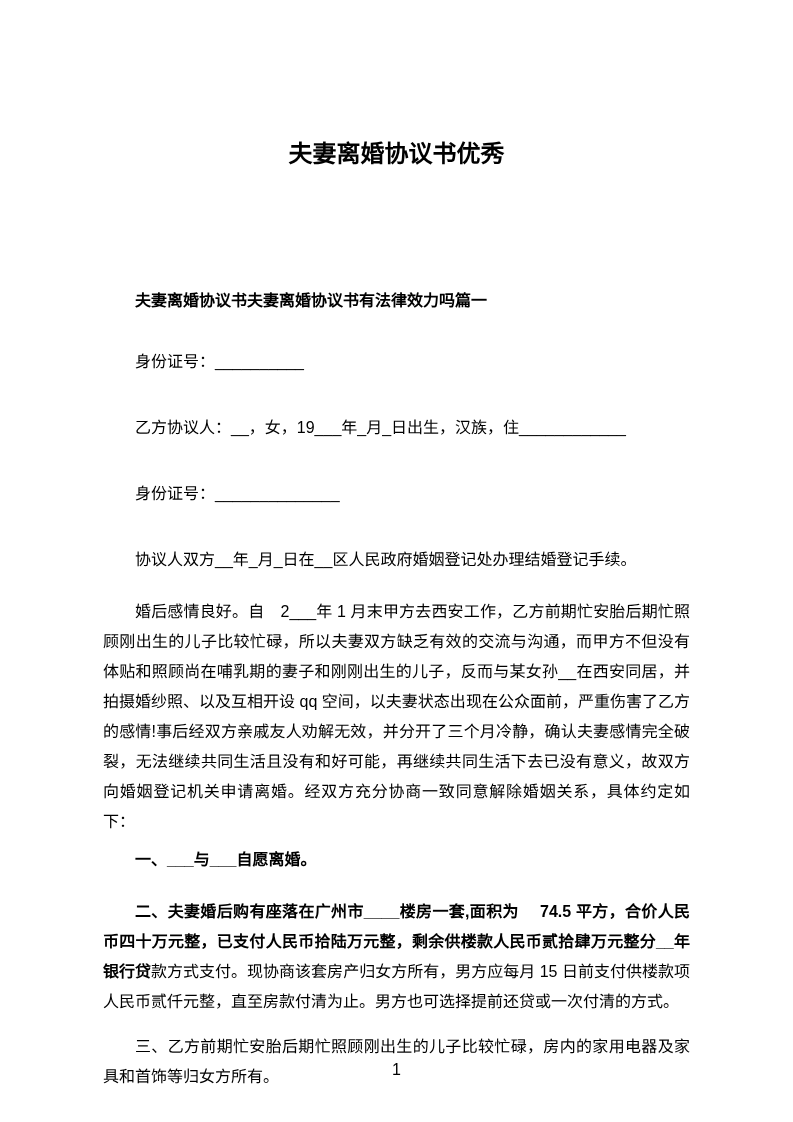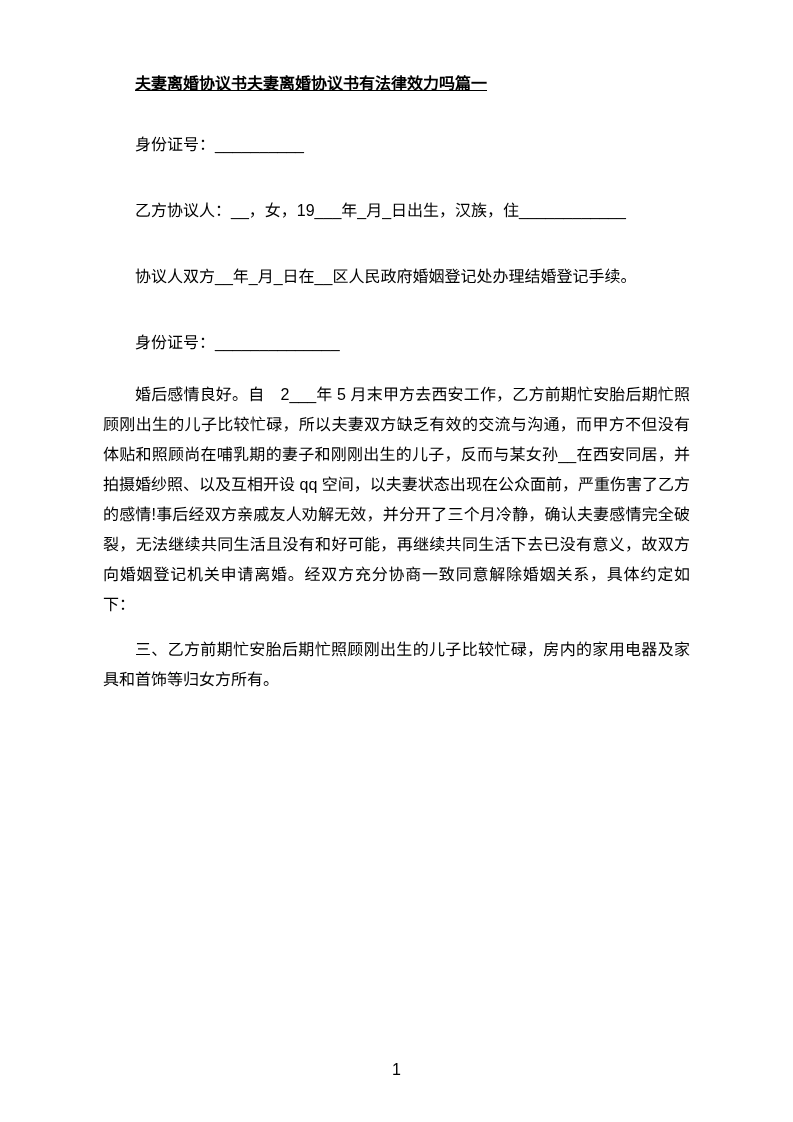--- a/index.html
+++ b/index.html
@@ -26,24 +26,23 @@
     padding-top: 138px;
     font-size: 24px;
     line-height: 32px;
     font-weight: bold;
     text-align: center;
   }
   p {
     margin: 0;
   }
   .section-heading {
-    margin-top: 69px;
+    margin-top: 116px;
     font-weight: bold;
     text-indent: 2em;
-    text-decoration: underline;
   }
   .field-line {
     margin-top: 36px;
     text-indent: 2em;
     white-space: pre-wrap;
   }
   .field-line.first-field {
     margin-top: 31px;
   }
   .narrative {
@@ -79,32 +78,35 @@
     text-align: center;
     line-height: 20px;
     font-size: 16px;
   }
 </style>
 </head>
 <body>
 
 <div class="page">
 
+  <h1 class="doc-title">夫妻离婚协议书优秀</h1>
 
   <p class="section-heading">夫妻离婚协议书夫妻离婚协议书有法律效力吗篇一</p>
 
   <p class="field-line first-field">身份证号：__________</p>
 
   <p class="field-line">乙方协议人：__，女，19___年_月_日出生，汉族，住____________</p>
 
+  <p class="field-line">身份证号：______________</p>
+
   <p class="field-line">协议人双方__年_月_日在__区人民政府婚姻登记处办理结婚登记手续。</p>
 
-  <p class="field-line">身份证号：______________</p>
+  <p class="narrative">婚后感情良好。自　2___年 1 月末甲方去西安工作，乙方前期忙安胎后期忙照顾刚出生的儿子比较忙碌，所以夫妻双方缺乏有效的交流与沟通，而甲方不但没有体贴和照顾尚在哺乳期的妻子和刚刚出生的儿子，反而与某女孙__在西安同居，并拍摄婚纱照、以及互相开设 qq 空间，以夫妻状态出现在公众面前，严重伤害了乙方的感情!事后经双方亲戚友人劝解无效，并分开了三个月冷静，确认夫妻感情完全破裂，无法继续共同生活且没有和好可能，再继续共同生活下去已没有意义，故双方向婚姻登记机关申请离婚。经双方充分协商一致同意解除婚姻关系，具体约定如下：</p>
 
-  <p class="narrative">婚后感情良好。自　2___年 5 月末甲方去西安工作，乙方前期忙安胎后期忙照顾刚出生的儿子比较忙碌，所以夫妻双方缺乏有效的交流与沟通，而甲方不但没有体贴和照顾尚在哺乳期的妻子和刚刚出生的儿子，反而与某女孙__在西安同居，并拍摄婚纱照、以及互相开设 qq 空间，以夫妻状态出现在公众面前，严重伤害了乙方的感情!事后经双方亲戚友人劝解无效，并分开了三个月冷静，确认夫妻感情完全破裂，无法继续共同生活且没有和好可能，再继续共同生活下去已没有意义，故双方向婚姻登记机关申请离婚。经双方充分协商一致同意解除婚姻关系，具体约定如下：</p>
+  <p class="item-one">一、___与___自愿离婚。</p>
 
-
+  <p class="item-two"><span class="bold-run">二、夫妻婚后购有座落在广州市____楼房一套,面积为　 74.5 平方，合价人民币四十万元整，已支付人民币拾陆万元整，剩余供楼款人民币贰拾肆万元整分__年银行贷</span><span>款方式支付。现协商该套房产归女方所有，男方应每月 15 日前支付供楼款项人民币贰仟元整，直至房款付清为止。男方也可选择提前还贷或一次付清的方式。</span></p>
 
   <p class="item-three">三、乙方前期忙安胎后期忙照顾刚出生的儿子比较忙碌，房内的家用电器及家具和首饰等归女方所有。</p>
 
   <div class="page-number">1</div>
 
 </div>
 
 </body></html>

